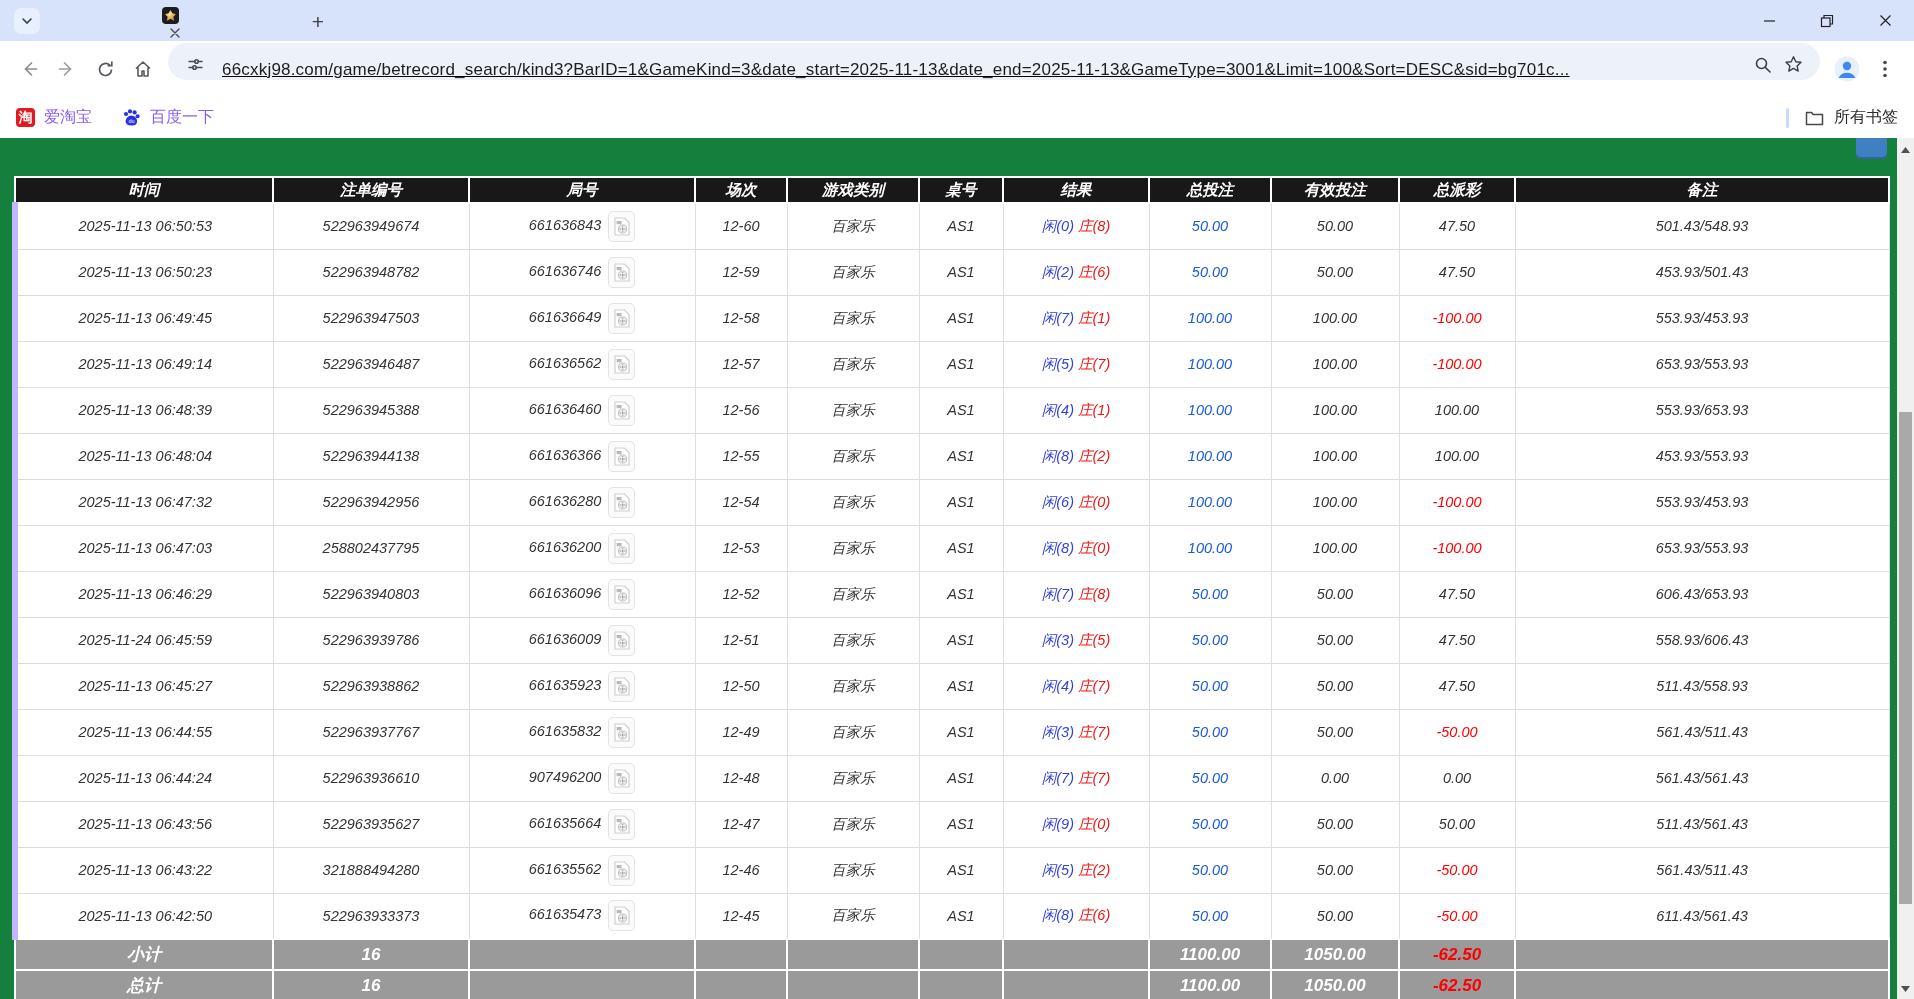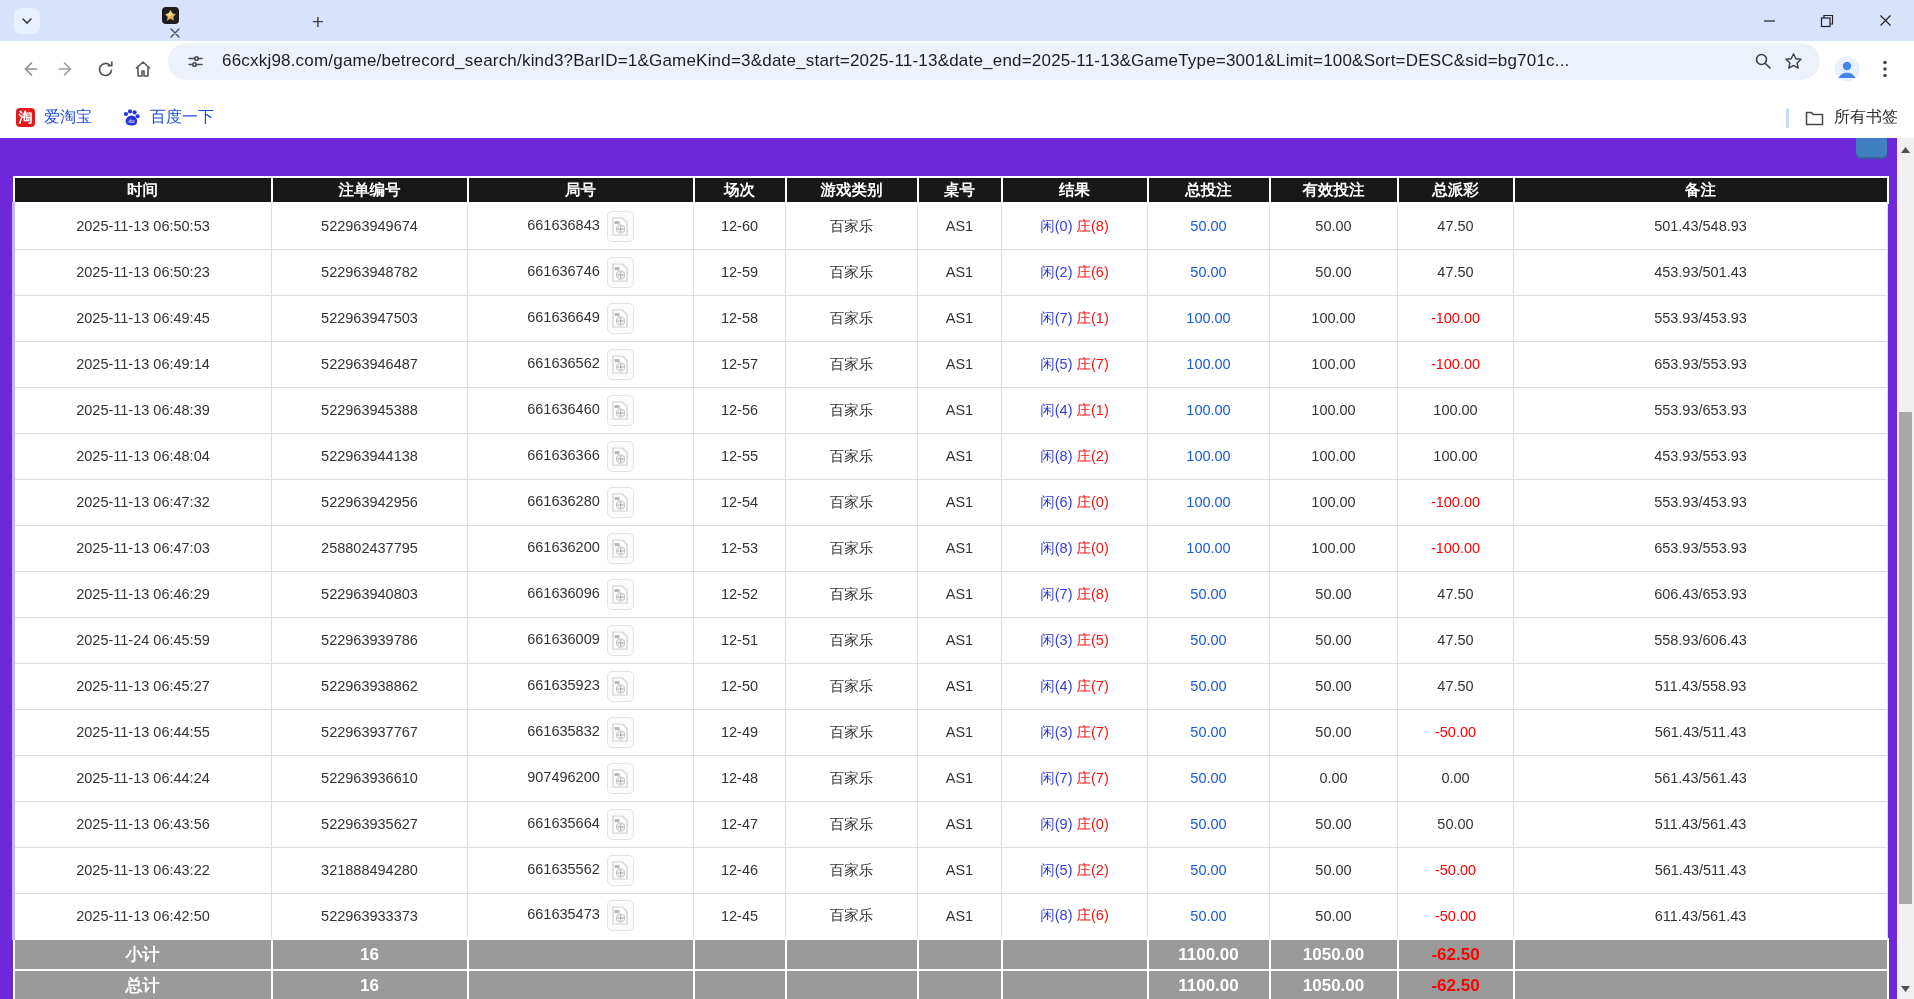--- a/index.html
+++ b/index.html
@@ -24,51 +24,51 @@
                    clip-path:polygon(50% 0,68% 30%,100% 38%,76% 62%,84% 100%,50% 80%,16% 100%,24% 62%,0 38%,32% 30%); }
   .newtab { width:28px; height:28px; margin:0 0 5px 6px; display:flex; align-items:center; justify-content:center;
             font-size:21px; color:#444; cursor:pointer; }
   .wincontrols { position:absolute; right:0; top:0; height:41px; display:flex; }
   .winbtn { width:58px; height:41px; display:flex; align-items:center; justify-content:center; cursor:pointer; }
 
   
   .toolbar { height:56px; background:#fff; display:flex; align-items:center; padding:0 10px; }
   .navbtn { width:38px; height:38px; display:flex; align-items:center; justify-content:center;
             border-radius:50%; cursor:pointer; flex:none; }
-  .omnibox { flex:1; height:37px; background:#edf1f9; border-radius:19px; display:flex; align-items:center;
-             margin:0 8px 16px 6px; padding:0 12px; min-width:0; }
+  .omnibox { flex:1; height:37px; background:#edf1f9; border-radius:19px; display:flex; align-items:flex-end;
+             margin:0 8px 16px 6px; padding:0 12px; min-width:0;text-decoration:underline; }
   .url-text { font-size:17px; color:#1d1d1f; white-space:nowrap; overflow:hidden; flex:1; margin-left:12px; letter-spacing:.2px; }
   .box-icon { width:30px; height:30px; display:flex; align-items:center; justify-content:center;
               border-radius:50%; cursor:pointer; flex:none; }
   .avatar-btn { width:38px; height:38px; display:flex; align-items:center; justify-content:center;
                 border-radius:50%; cursor:pointer; flex:none; }
 
   
   .bookmarks { height:41px; background:#fff; display:flex; align-items:center; padding:0 16px; }
   .bm-item { display:flex; align-items:center; margin-right:30px; cursor:pointer; }
-  .bm-item .bm-label { font-size:16px; color:#1d4ed8; margin-left:9px;text-align:right; }
+  .bm-item .bm-label { font-size:16px; color:#8b5cf6; margin-left:9px;text-align:right; }
   .tb-icon { width:19px; height:19px; background:#e6171e; border-radius:4px; color:#fff; font-size:14px;
              font-weight:bold; display:flex; align-items:center; justify-content:center; }
   .bm-spacer { flex:1; }
   .bm-divider { width:3px; height:20px; background:#c8dbfa; border-radius:2px; margin-right:16px; }
   .allbm { display:flex; align-items:center; cursor:pointer; }
   .allbm .bm-label { font-size:16px; color:#2b2b2b; margin-left:10px; }
 
   
-  .content { position:relative; height:861px; background:#6d28d9; }
+  .content { position:relative; height:861px; background:#15803d;font-style:italic; }
   .clipped-btn { position:absolute; right:27px; top:0; width:31px; height:21px; background:#3f80c2;
                  border-radius:0 0 5px 5px; box-shadow:inset 0 -2px 0 #306699; cursor:pointer; }
 
   table.bet { position:absolute; left:12px; top:38px; width:1874px; border-collapse:collapse;
               table-layout:fixed; }
   table.bet th { background:#181818; color:#fff; font-size:15.5px; font-weight:bold;
                  height:26px; border:2px solid #fff; padding:0; }
   table.bet tbody td { height:46px; text-align:center; font-size:14.5px; color:#333;
                        border:1px solid #ddd; background:#fff; padding:0 4px; }
-  table.bet tbody tr td:first-child { border-left:3px solid #c4b5fd; }
+  table.bet tbody tr td:first-child { border-left:6px solid #c4b5fd; }
   table.bet tfoot td { background:#9a9a9a; height:31px; border:2px solid #fff; text-align:center;
                        font-size:17px; color:#fff; font-weight:bold; }
   .flabel { color:#efe8d2; }
   .neg { color:#ff0000 !important; }
   .link { color:#1b5ad6; cursor:pointer; }
   .player { color:#3340e0; }
   .banker { color:#f01414; }
   .video-btn { display:inline-flex; width:27px; height:31px; background:#fbfbfb; border:1px solid #e3e3e3;
                border-radius:5px; align-items:center; justify-content:center; vertical-align:middle;
                margin-left:7px; cursor:pointer; }

